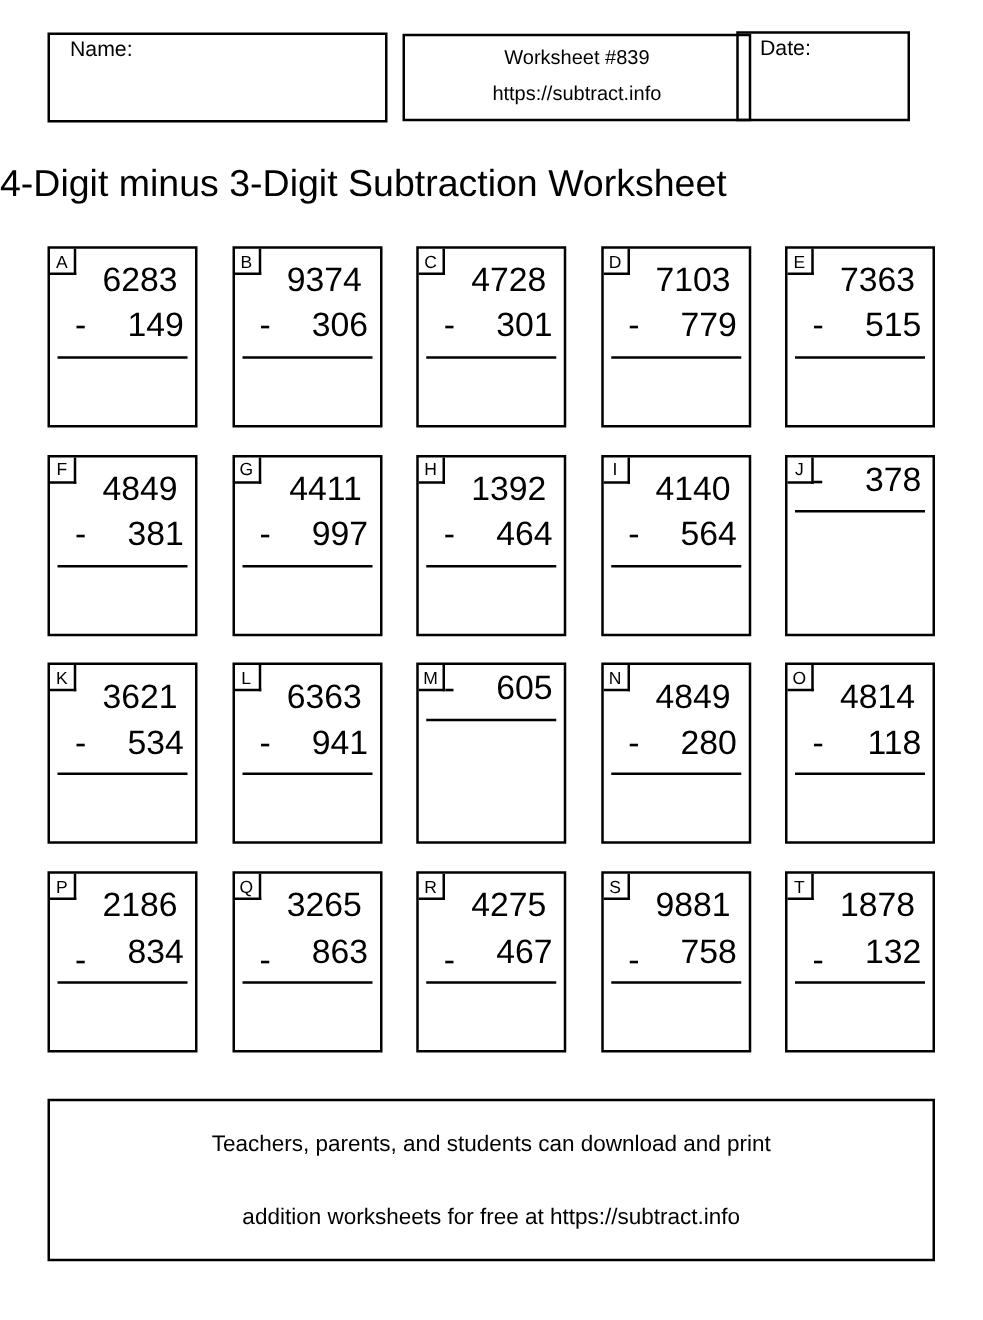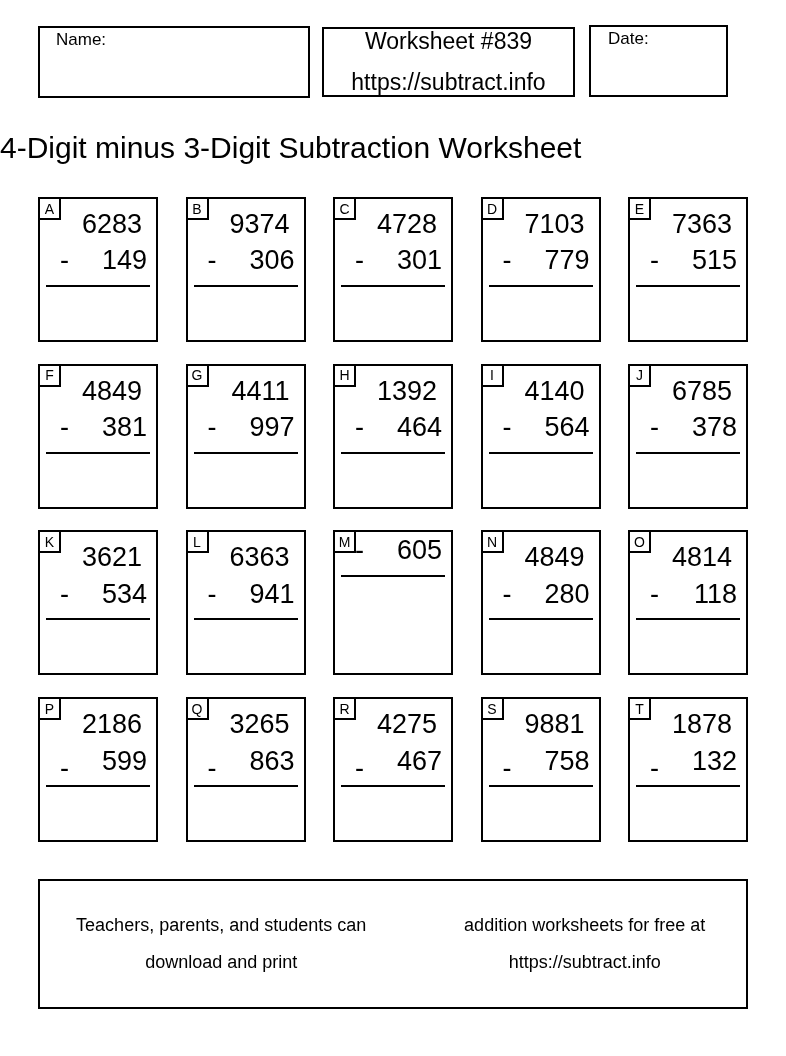--- a/index.html
+++ b/index.html
@@ -2,23 +2,23 @@
 <html><head>
 <meta charset="utf-8">
 <style>
   * { margin:0; padding:0; box-sizing:border-box; }
   html,body { background:#fff; }
   body { font-family:"Liberation Sans", sans-serif; color:#000; }
   .page { position:relative; width:786px; height:1056px; background:#fff; overflow:hidden; }
 
   
   .name-box { position:absolute; left:38px; top:26px; width:272px; height:72px; border:2px solid #000; padding:2px 16px; }
-  .ws-box   { position:absolute; left:322px; top:27px; width:253px; height:70px; border:2px solid #000;
+  .ws-box   { position:absolute; left:322px; top:27px; width:279px; height:70px; border:2px solid #000;
               display:flex; flex-direction:column; align-items:center; justify-content:center;
-              font-size:23px; line-height:1.8; }
+              font-size:16px; line-height:1.8; }
   .date-box { position:absolute; left:589px; top:25px; width:139px; height:72px; border:2px solid #000; padding:2px 17px; }
   .field-label { font-size:17px; }
 
   .title { position:absolute; left:0; top:131px; width:786px; font-size:30px; }
 
   
   .grid { position:absolute; left:38px; top:197px; display:grid;
           grid-template-columns:repeat(5,120px); gap:21.7px 27.5px; }
   .problem { position:relative; width:120px; height:145px; border:2px solid #000; font-size:27px; background:#fff; }
   .corner { position:absolute; top:0; left:0; width:21px; height:21px;
@@ -26,21 +26,21 @@
             display:flex; align-items:center; justify-content:center; font-size:14px; }
   .minuend { margin-top:7px; padding-right:14px; text-align:right; line-height:1.35; }
   .subrow  { display:flex; justify-content:space-between; padding:0 9px 0 20px; line-height:1.35; }
   .minus { display:inline-block; }
   .low-minus .minus { transform:translateY(7px); }
   .rule { margin:6px 6px 0; border-top:2px solid #000; height:0; }
   .answer-space { height:40px; }
 
   
   .footer-box { position:absolute; left:38px; top:879px; width:710px; height:130px; border:2px solid #000;
-                display:flex; flex-direction:row; align-items:center; justify-content:center;
+                display:flex; flex-direction:column; align-items:center; justify-content:center;
                 font-size:18px; line-height:2.05; text-align:center;gap:21px; }
 </style>
 </head>
 <body>
 
 <div class="page">
 
   <div class="name-box">
     <span class="field-label">Name:</span>
   </div>
@@ -151,21 +151,20 @@
       <div class="subrow">
         <span class="minus">-</span>
         <span>564</span>
       </div>
       <div class="rule"></div>
       <div class="answer-space"></div>
     </div>
 
     <div class="problem">
       <div class="corner">J</div>
-      <div class="minuend">6785</div>
       <div class="subrow">
         <span class="minus">-</span>
         <span>378</span>
       </div>
       <div class="rule"></div>
       <div class="answer-space"></div>
     </div>
 
     <div class="problem">
       <div class="corner">K</div>
@@ -219,21 +218,21 @@
       </div>
       <div class="rule"></div>
       <div class="answer-space"></div>
     </div>
 
     <div class="problem low-minus">
       <div class="corner">P</div>
       <div class="minuend">2186</div>
       <div class="subrow">
         <span class="minus">-</span>
-        <span>599</span>
+        <span>834</span>
       </div>
       <div class="rule"></div>
       <div class="answer-space"></div>
     </div>
 
     <div class="problem low-minus">
       <div class="corner">Q</div>
       <div class="minuend">3265</div>
       <div class="subrow">
         <span class="minus">-</span>

